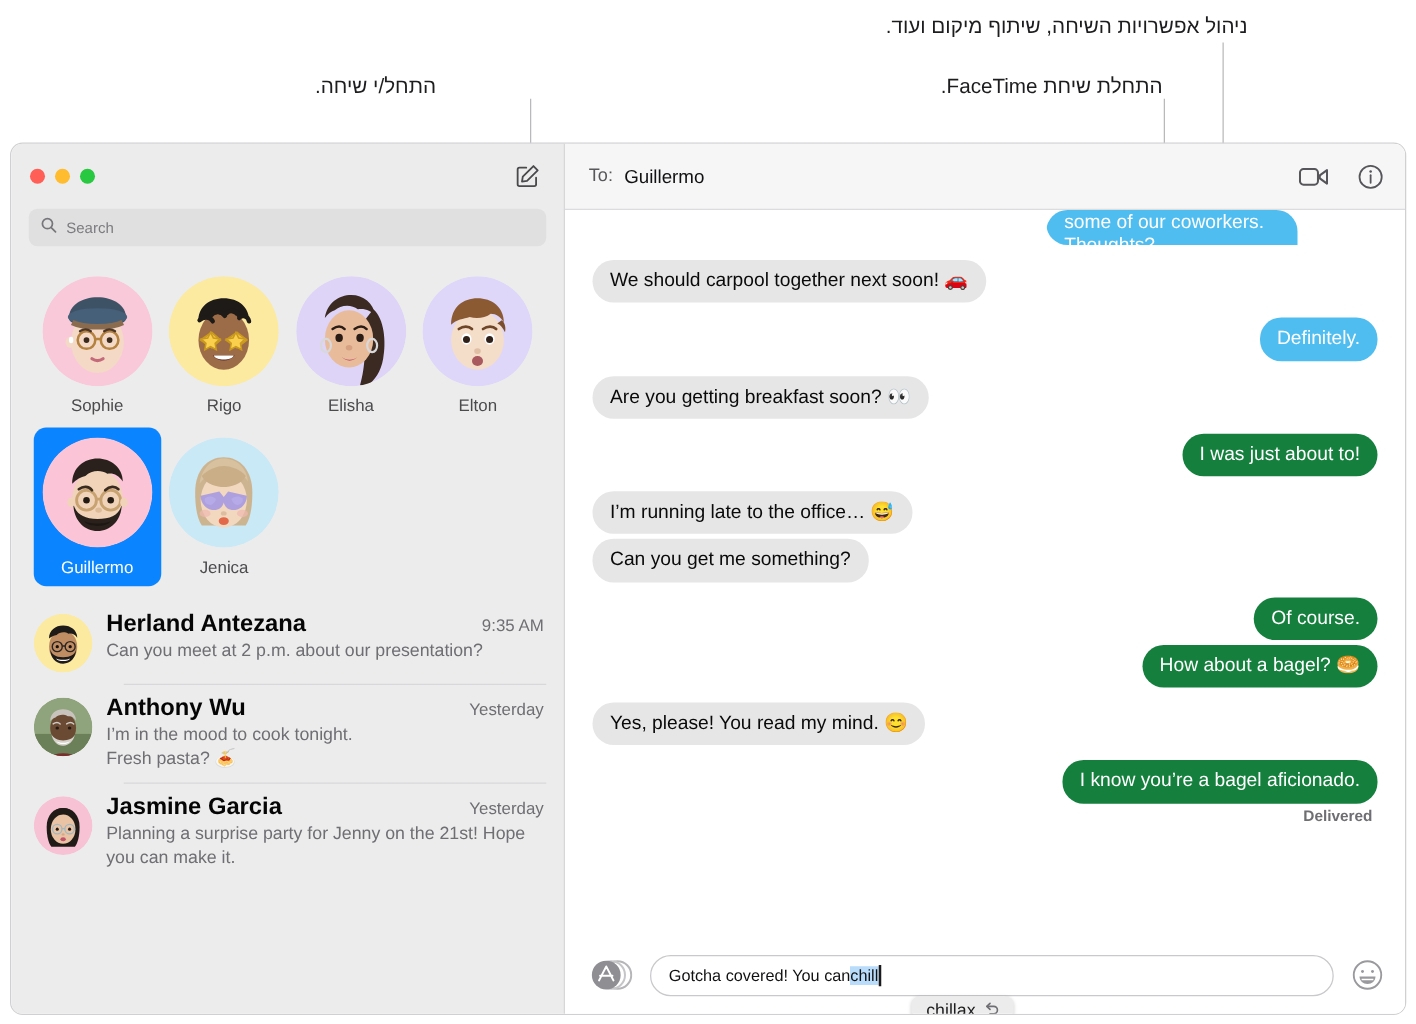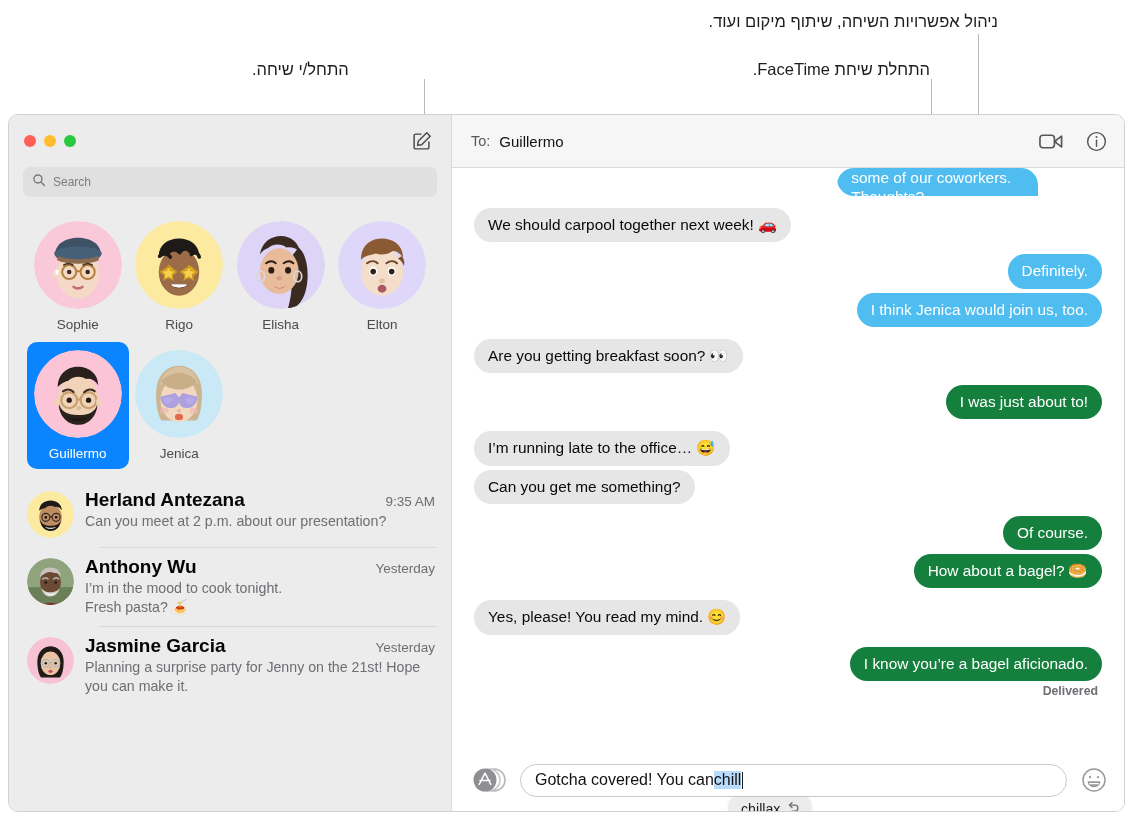--- a/index.html
+++ b/index.html
@@ -271,21 +271,21 @@
   }
   .appstore-btn { cursor: pointer; display: flex; align-items: center; flex: 0 0 auto; }
   .input-wrap { flex: 1 1 auto; position: relative; }
   .text-input {
     height: 33px;
     border: 1px solid #c9c9cc;
     border-radius: 17px;
     display: flex;
     align-items: center;
     padding: 0 14px;
-    font-size: 16px;
+    font-size: 13px;
     color: #111113;
     background: #ffffff;
     cursor: text;
   }
   .sel-text {
     background: #b9dcfb;
     color: #111113;
   }
   .caret {
     display: inline-block;
@@ -578,30 +578,27 @@
 
     <div class="thread">
 
       <div class="msg-row out clipped">
         <div class="clip-top">
           <div class="bubble out-light tail-out" style="padding-top:0;">some of our coworkers. Thoughts?</div>
         </div>
       </div>
 
       <div class="msg-row in">
-        <div class="bubble in tail-in">We should carpool together next week! 🚗</div>
+        <div class="bubble in tail-in">We should carpool together next soon! 🚗</div>
       </div>
 
       <div class="msg-row out">
         <div class="bubble out-light">Definitely.</div>
       </div>
 
-      <div class="msg-row out tight">
-        <div class="bubble out-light tail-out">I think Jenica would join us, too.</div>
-      </div>
 
       <div class="msg-row in">
         <div class="bubble in tail-in">Are you getting breakfast soon? 👀</div>
       </div>
 
       <div class="msg-row out">
         <div class="bubble out-blue tail-out">I was just about to!</div>
       </div>
 
       <div class="msg-row in">

